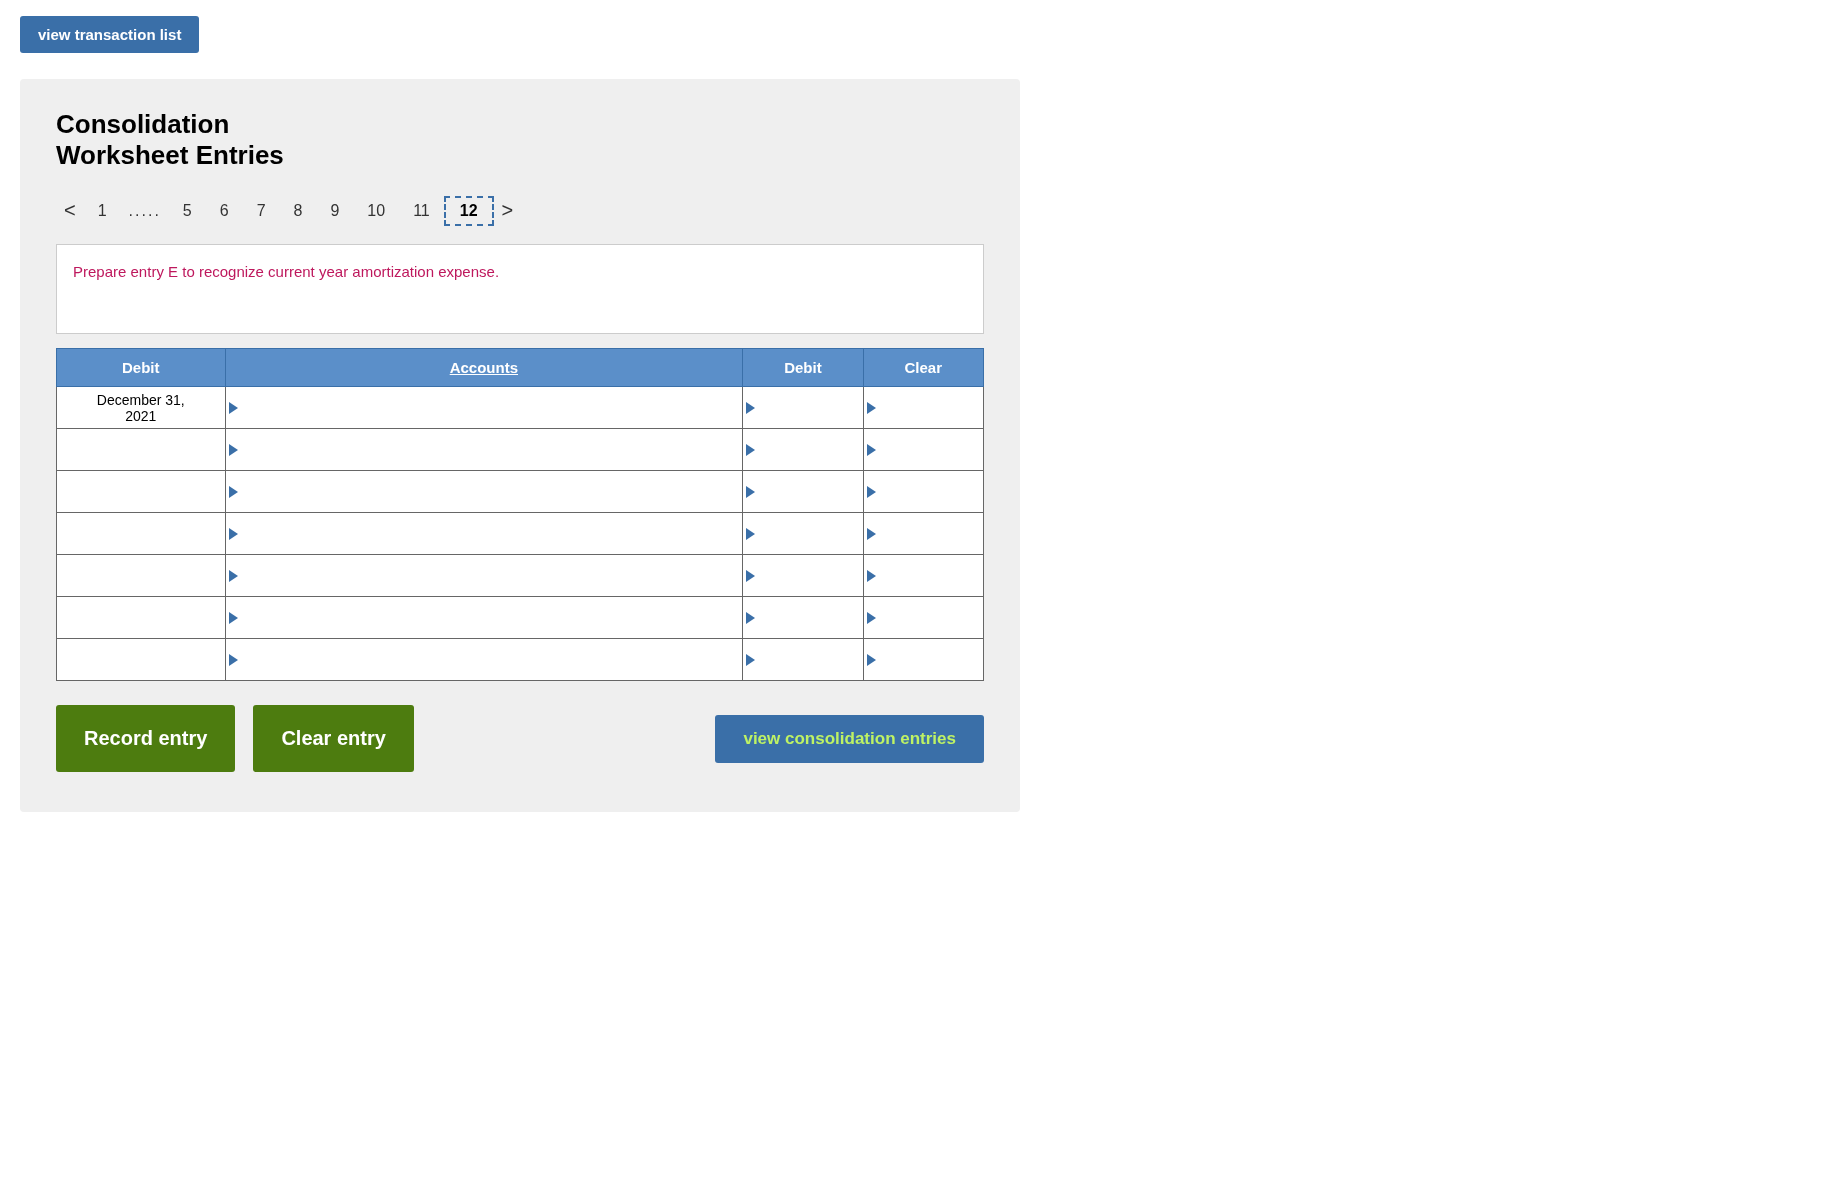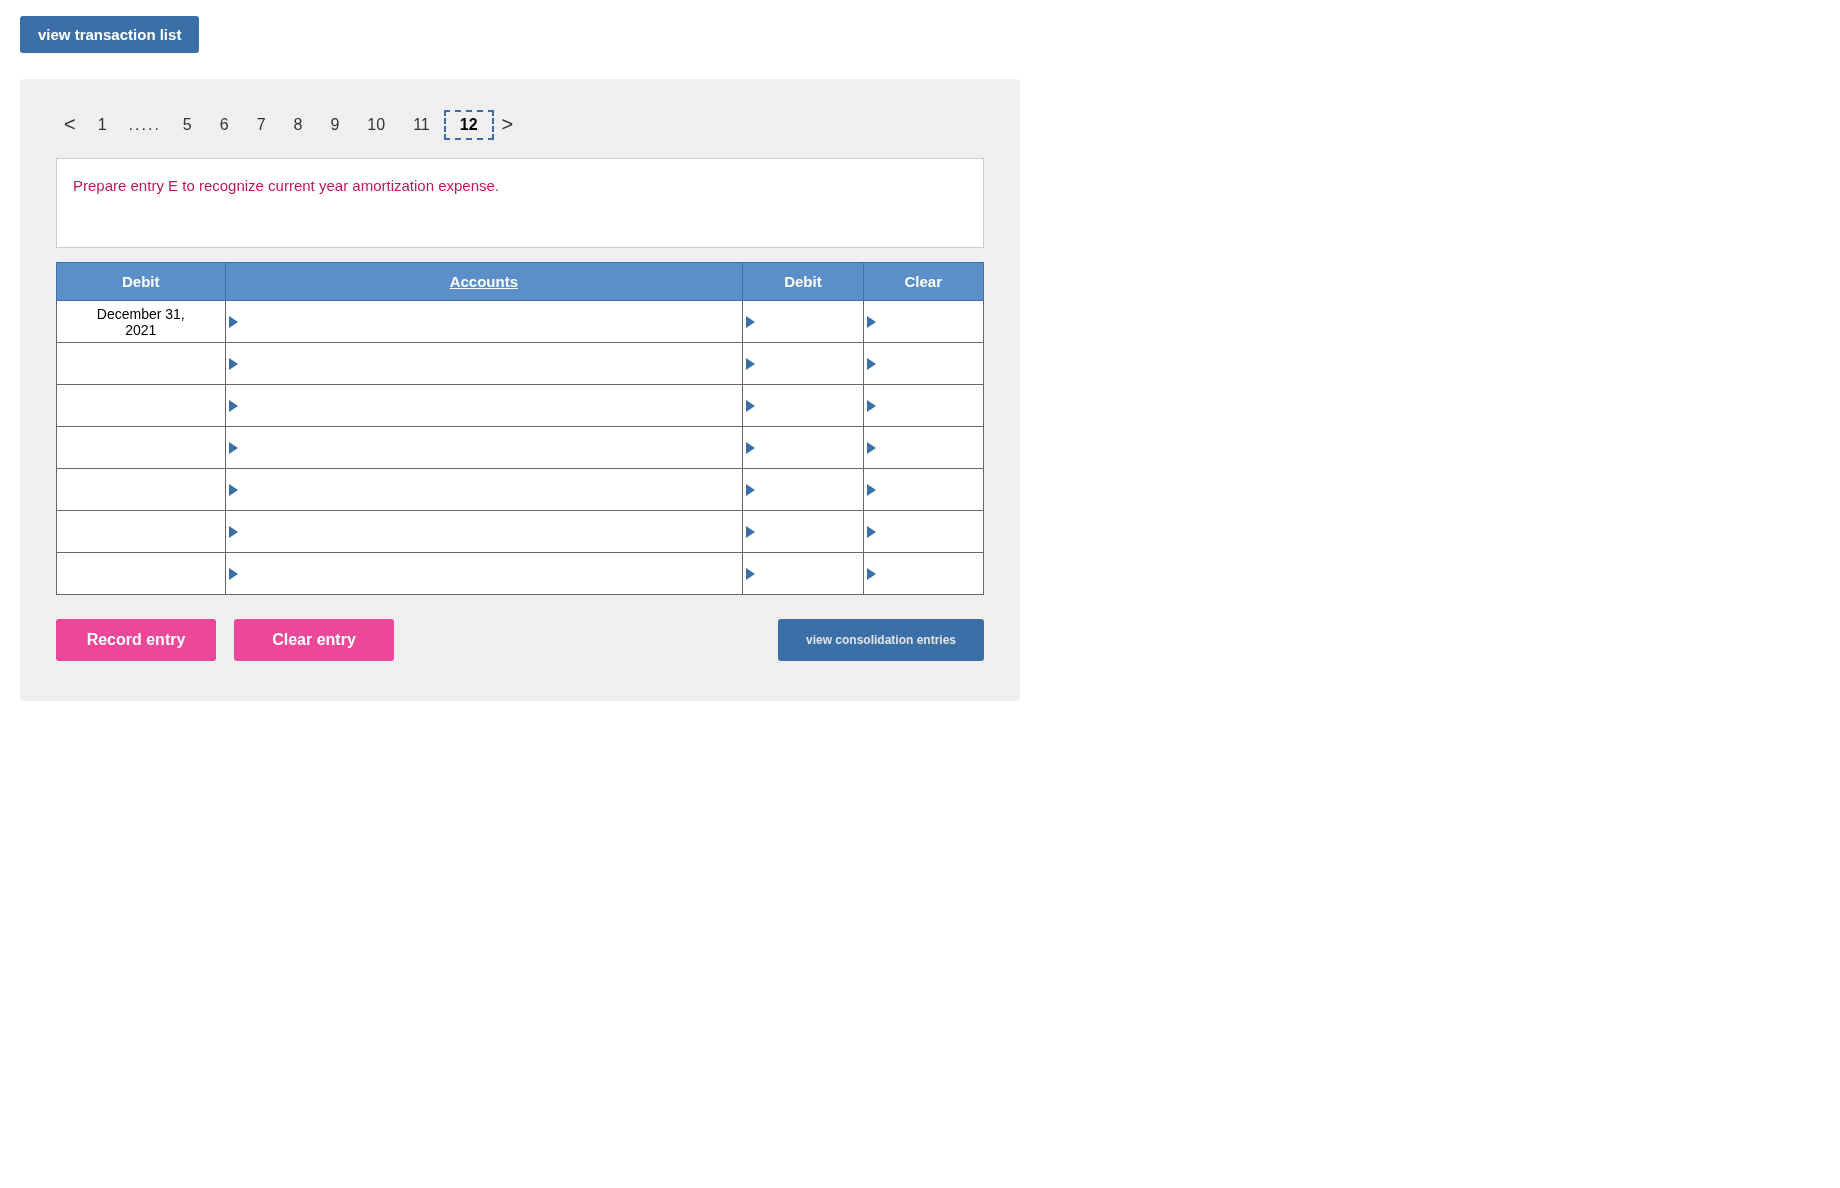--- a/index.html
+++ b/index.html
@@ -161,51 +161,55 @@
       transform: translateY(-50%);
     }
 
     
     .button-row {
       display: flex;
       gap: 18px;
       align-items: center;
     }
     .btn-primary {
-      background: #ec4899;
+      background: #4d7c0f;
       color: #fff;
       border: none;
-      padding: 12px 28px;
-      font-size: 16px;
+      padding: 22px 28px;
+      font-size: 20px;
       font-weight: bold;
       cursor: pointer;
       border-radius: 3px;
       min-width: 160px;
     }
     .btn-view-consolidation {
       background: #3a6fa8;
-      color: #e5e5e5;
+      color: #bef264;
       border: none;
       padding: 14px 28px;
-      font-size: 12px;
+      font-size: 17px;
       font-weight: bold;
       cursor: pointer;
       border-radius: 3px;
       margin-left: auto;
     }
   </style>
 </head>
 <body>
 
 <div class="top-bar">
   <button class="view-transaction-btn">view transaction list</button>
 </div>
 
 <div class="main-container">
 
+  <div class="page-title">
+    <span>Consolidation</span><br>
+    <span>Worksheet Entries</span>
+  </div>
 
   <div class="pagination">
     <button class="page-arrow">&lt;</button>
     <span class="page-num">1</span>
     <span class="page-ellipsis">.....</span>
     <span class="page-num">5</span>
     <span class="page-num">6</span>
     <span class="page-num">7</span>
     <span class="page-num">8</span>
     <span class="page-num">9</span>

